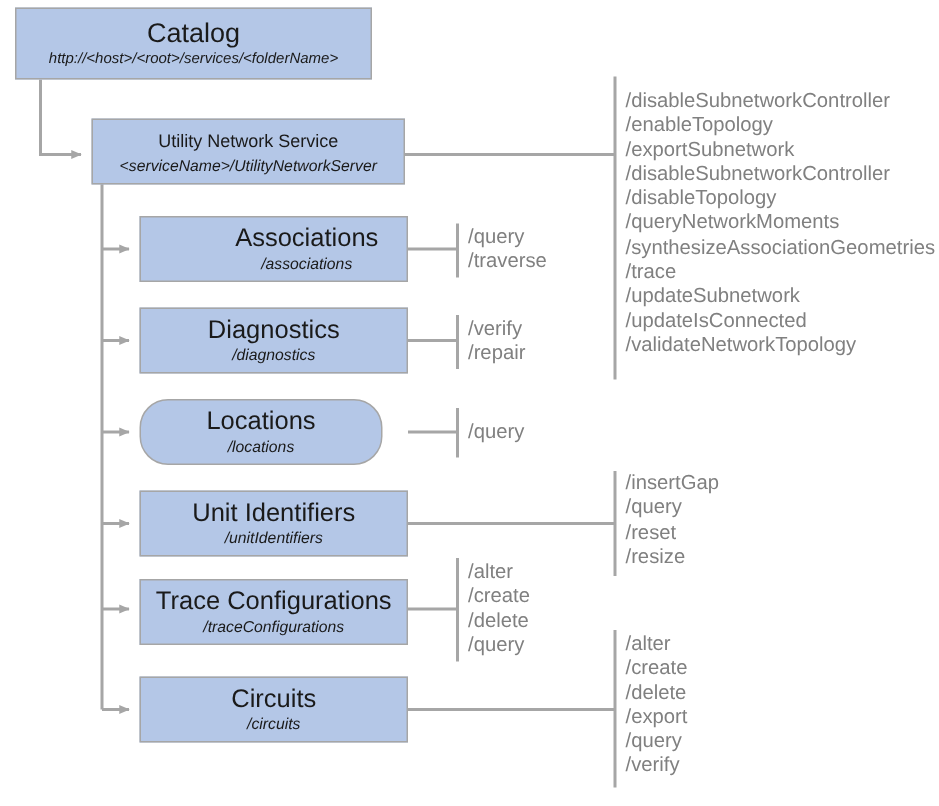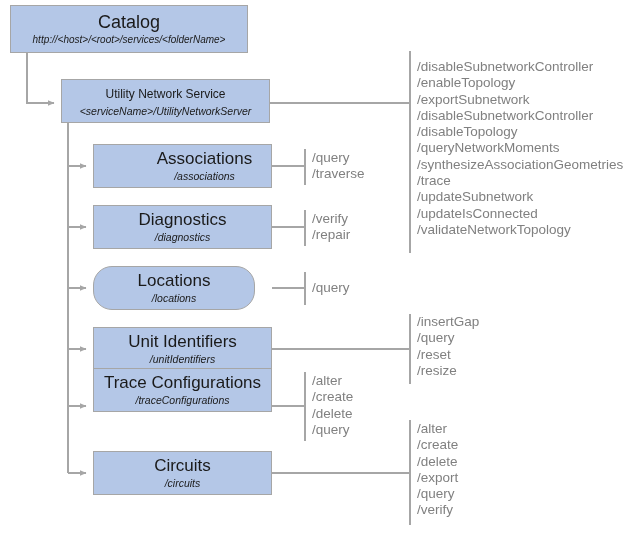--- a/index.html
+++ b/index.html
@@ -131,21 +131,21 @@
   <div class="node" style="left:93px; top:266px; width:162px; height:44px;border-radius:19px;">
     <div class="title">Locations</div>
     <div class="sub">/locations</div>
   </div>
 
   <div class="node" style="left:93px; top:327px; width:179px; height:44px;">
     <div class="title">Unit Identifiers</div>
     <div class="sub">/unitIdentifiers</div>
   </div>
 
-  <div class="node" style="left:93px; top:368px; width:179px; height:44px;">
+  <div class="node" style="left:93px; top:386px; width:179px; height:44px;">
     <div class="title">Trace Configurations</div>
     <div class="sub">/traceConfigurations</div>
   </div>
 
   <div class="node" style="left:93px; top:451px; width:179px; height:44px;">
     <div class="title">Circuits</div>
     <div class="sub">/circuits</div>
   </div>
 
   <div class="oplist" style="left:417px; top:59px;">

